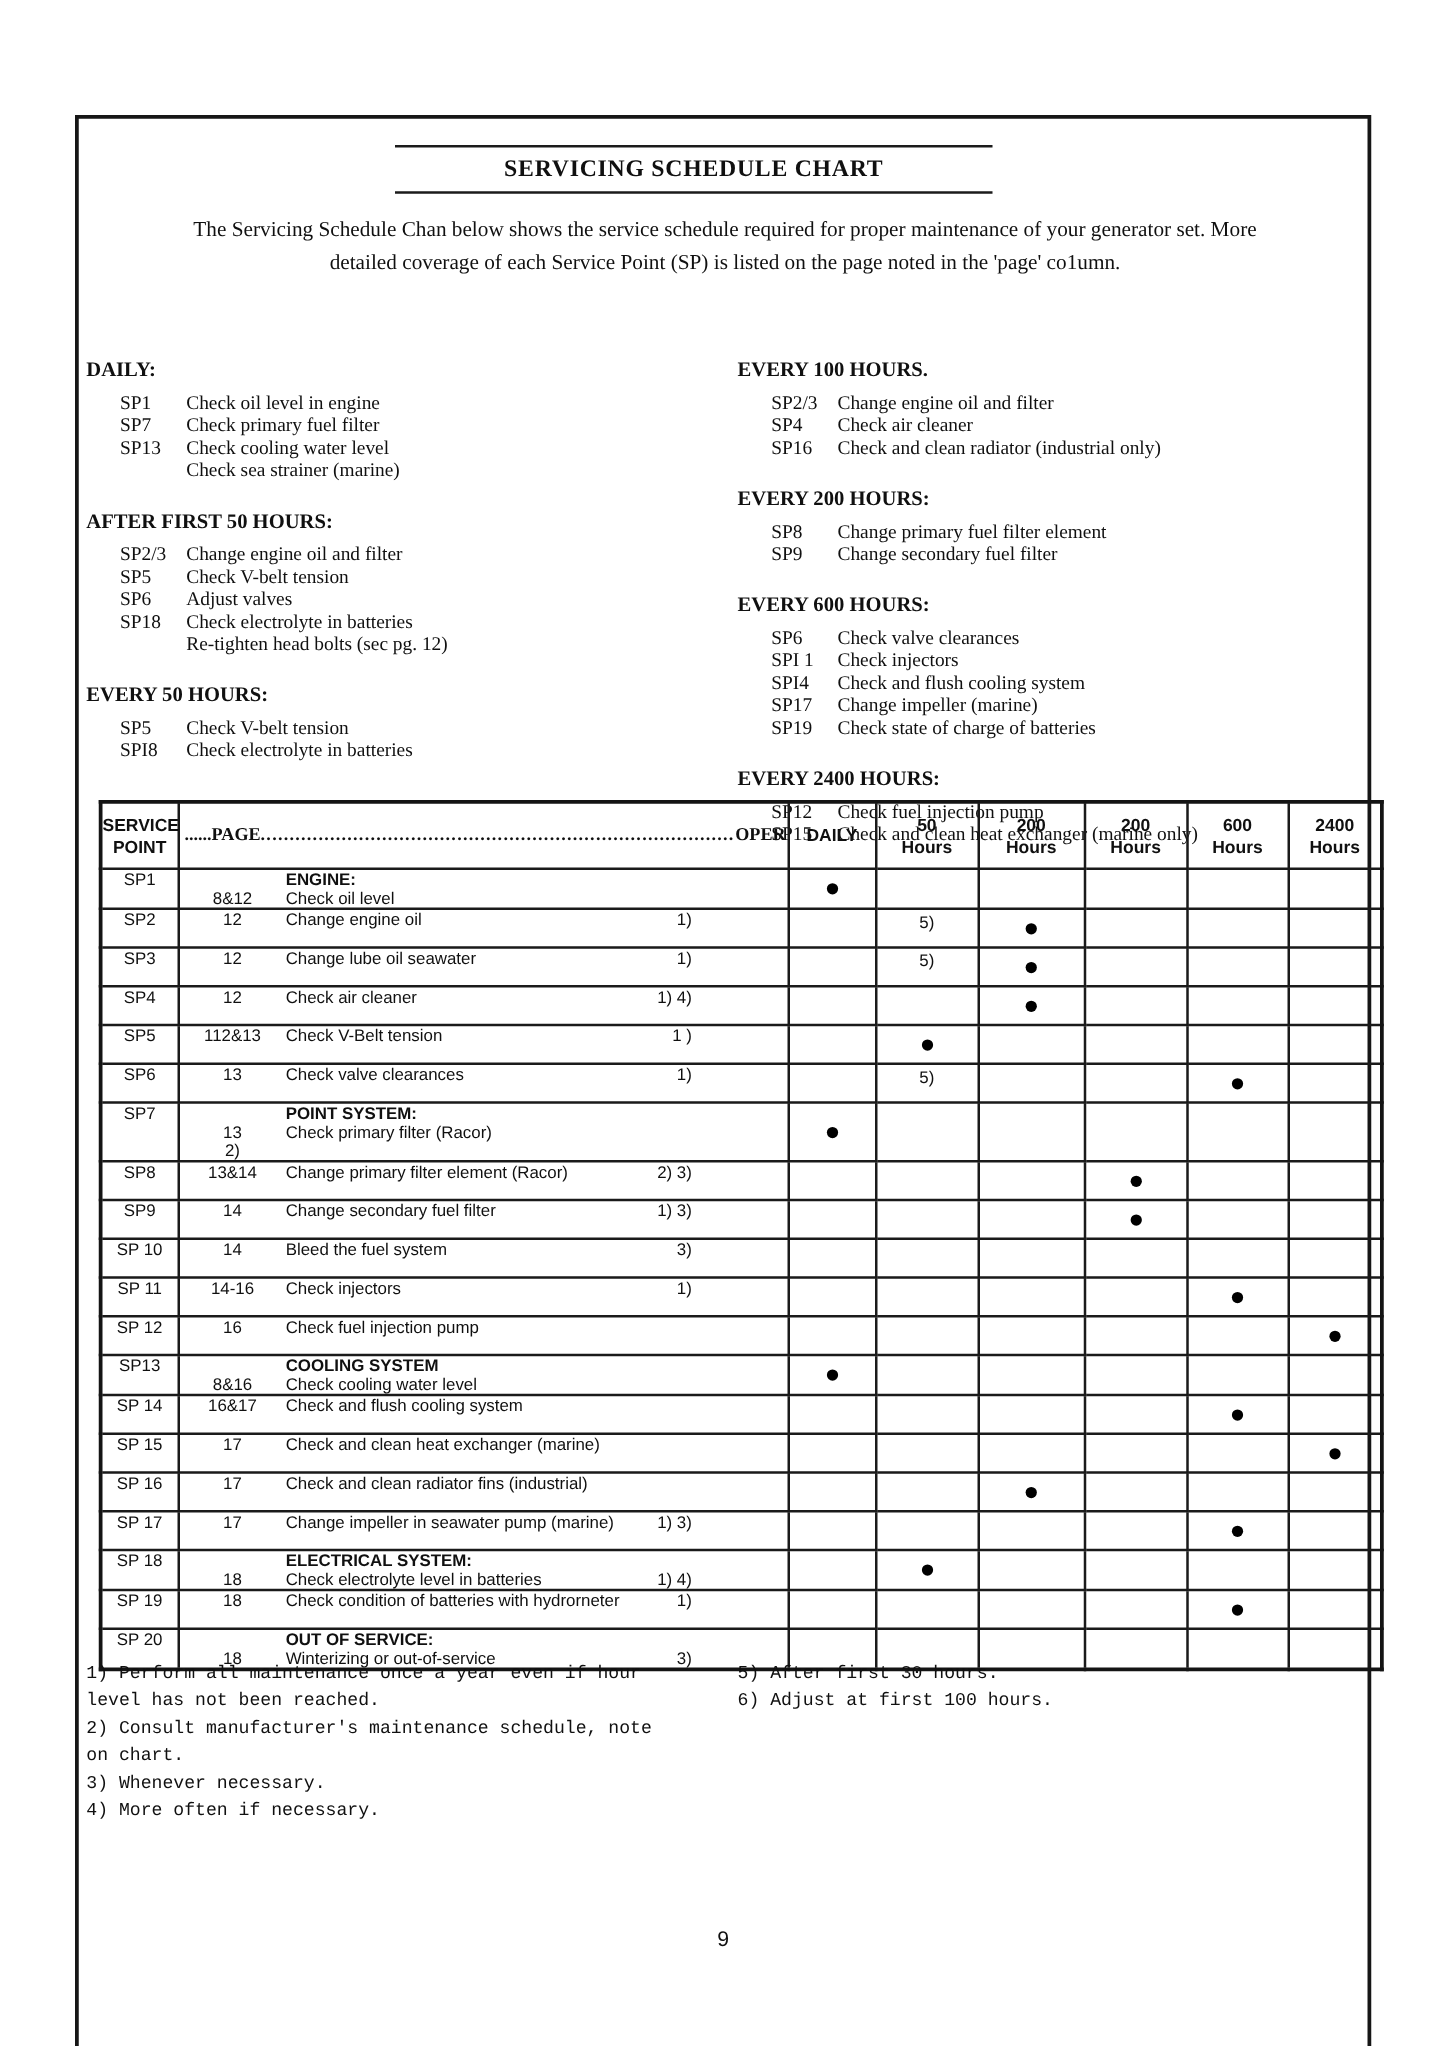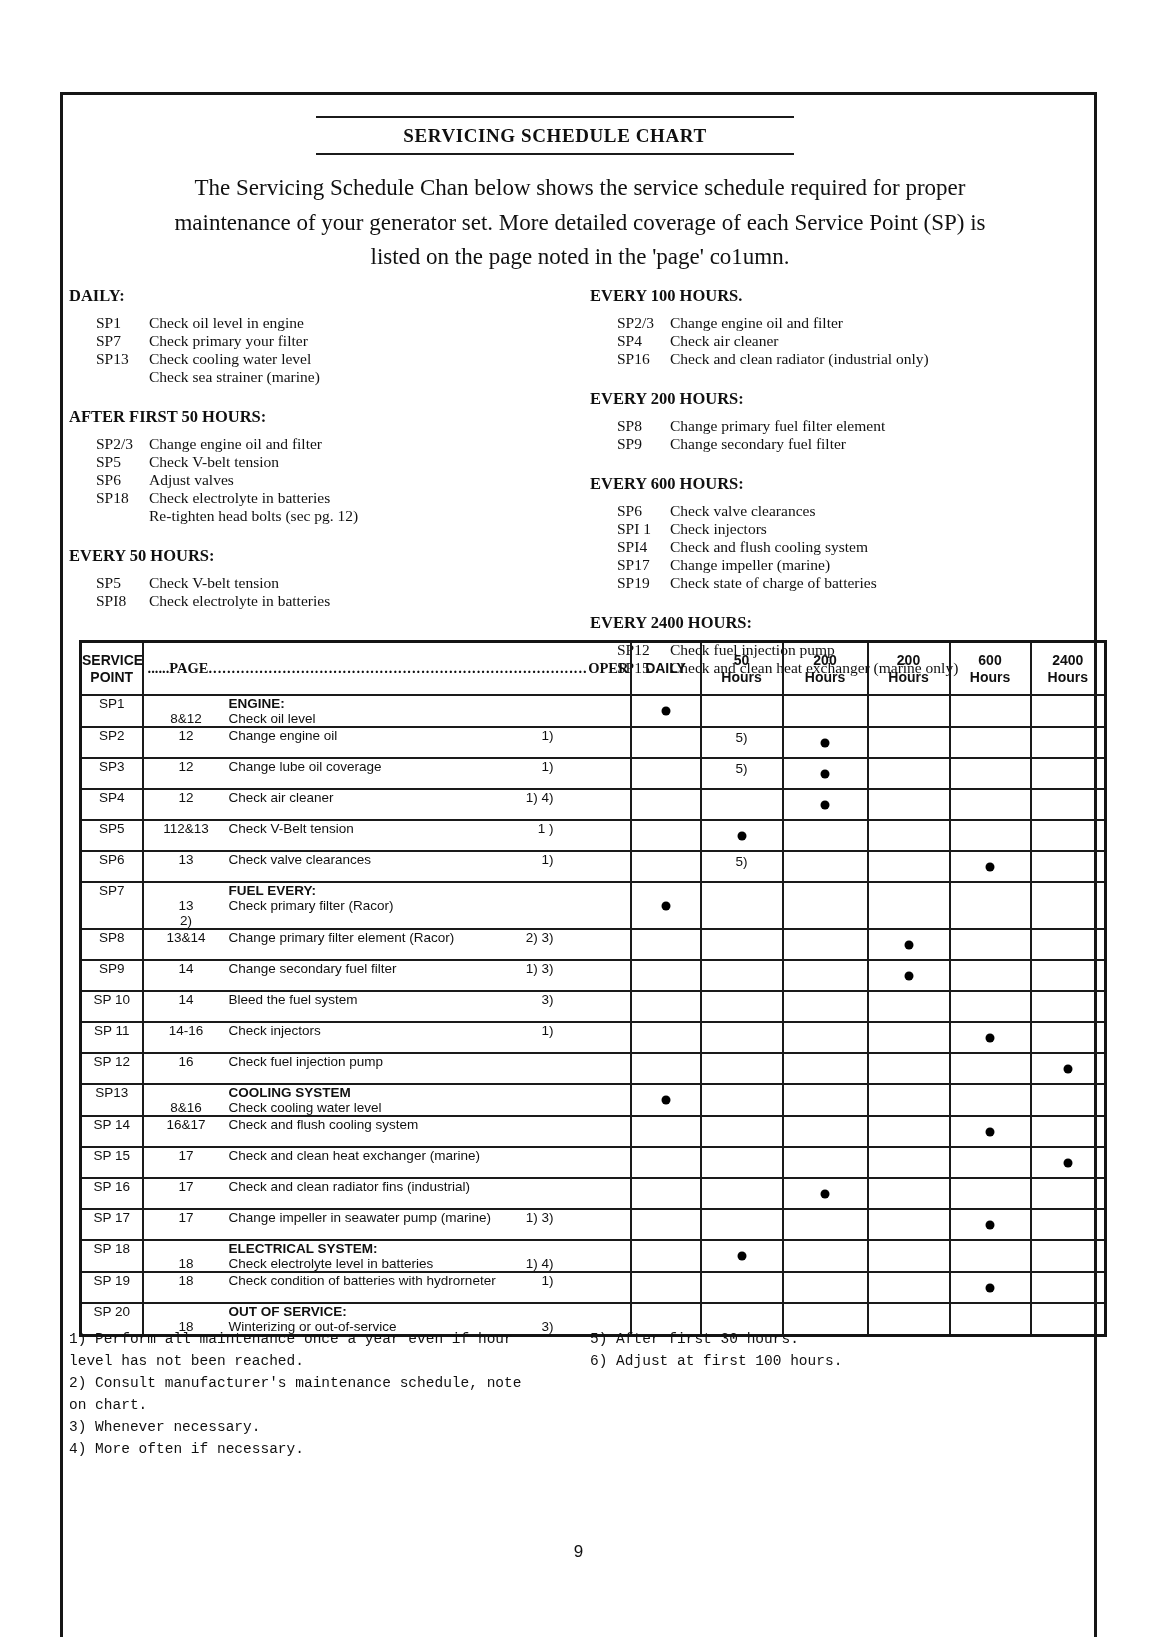--- a/index.html
+++ b/index.html
@@ -9,21 +9,21 @@
          border:3px solid #161616;box-sizing:border-box;background:#fff;}
 
   
   .title-wrap{position:absolute;left:253px;top:21px;width:478px;text-align:center;}
   .title-rule{border-top:2px solid #1b1b1b;height:0;}
   .doc-title{font-size:19px;font-weight:bold;letter-spacing:.6px;margin:7px 0 6px 0;
              font-family:"Liberation Serif", serif;}
 
   
   .intro{position:absolute;left:88px;top:76px;width:858px;text-align:center;
-         font-size:23px;line-height:1.5;margin:0;}
+         font-size:17px;line-height:1.5;margin:0;}
 
   
   .lists-col{position:absolute;top:191px;}
   .col-left{left:6px;width:505px;}
   .col-right{left:527px;width:498px;}
   .list-section{margin-bottom:21px;}
   .list-heading{font-size:16.5px;font-weight:bold;margin:0 0 8px 0;}
   .list-item{display:flex;font-size:15.5px;line-height:18px;}
   .list-sp{width:53px;margin-left:27px;flex:none;}
   .list-desc{flex:1;}
@@ -76,21 +76,21 @@
 
     <div class="lists-col col-left" id="lists-left">
         <div class="list-section">
           <div class="list-heading">DAILY:</div>
           <div class="list-item">
             <span class="list-sp">SP1</span>
             <span class="list-desc">Check oil level in engine</span>
           </div>
           <div class="list-item">
             <span class="list-sp">SP7</span>
-            <span class="list-desc">Check primary your filter</span>
+            <span class="list-desc">Check primary fuel filter</span>
           </div>
           <div class="list-item">
             <span class="list-sp">SP13</span>
             <span class="list-desc">Check cooling water level</span>
           </div>
           <div class="list-item">
             <span class="list-sp"></span>
             <span class="list-desc">Check sea strainer (marine)</span>
           </div>
         </div>
@@ -267,21 +267,21 @@
             </td>
             <td class="hourcell"></td>
             <td class="hourcell"></td>
             <td class="hourcell"></td>
           </tr>
           <tr>
             <td class="spcell">SP3</td>
             <td class="opcell">
               <div class="opline">
                 <span class="pg">12</span>
-                <span class="optext">Change lube oil coverage</span>
+                <span class="optext">Change lube oil seawater</span>
                 <span class="note">1)</span>
               </div>
             </td>
             <td class="hourcell"></td>
             <td class="hourcell">
               <div class="hnote">5)</div>
             </td>
             <td class="hourcell">
               <span class="dot"></span>
             </td>
@@ -343,21 +343,21 @@
             <td class="hourcell">
               <span class="dot"></span>
             </td>
             <td class="hourcell"></td>
           </tr>
           <tr>
             <td class="spcell">SP7</td>
             <td class="opcell">
               <div class="opline">
                 <span class="pg"></span>
-                <span class="optext group">FUEL EVERY:</span>
+                <span class="optext group">POINT SYSTEM:</span>
               </div>
               <div class="opline">
                 <span class="pg">13</span>
                 <span class="optext">Check primary filter (Racor)</span>
               </div>
               <div class="opline">
                 <span class="pg">2)</span>
               </div>
             </td>
             <td class="hourcell">

